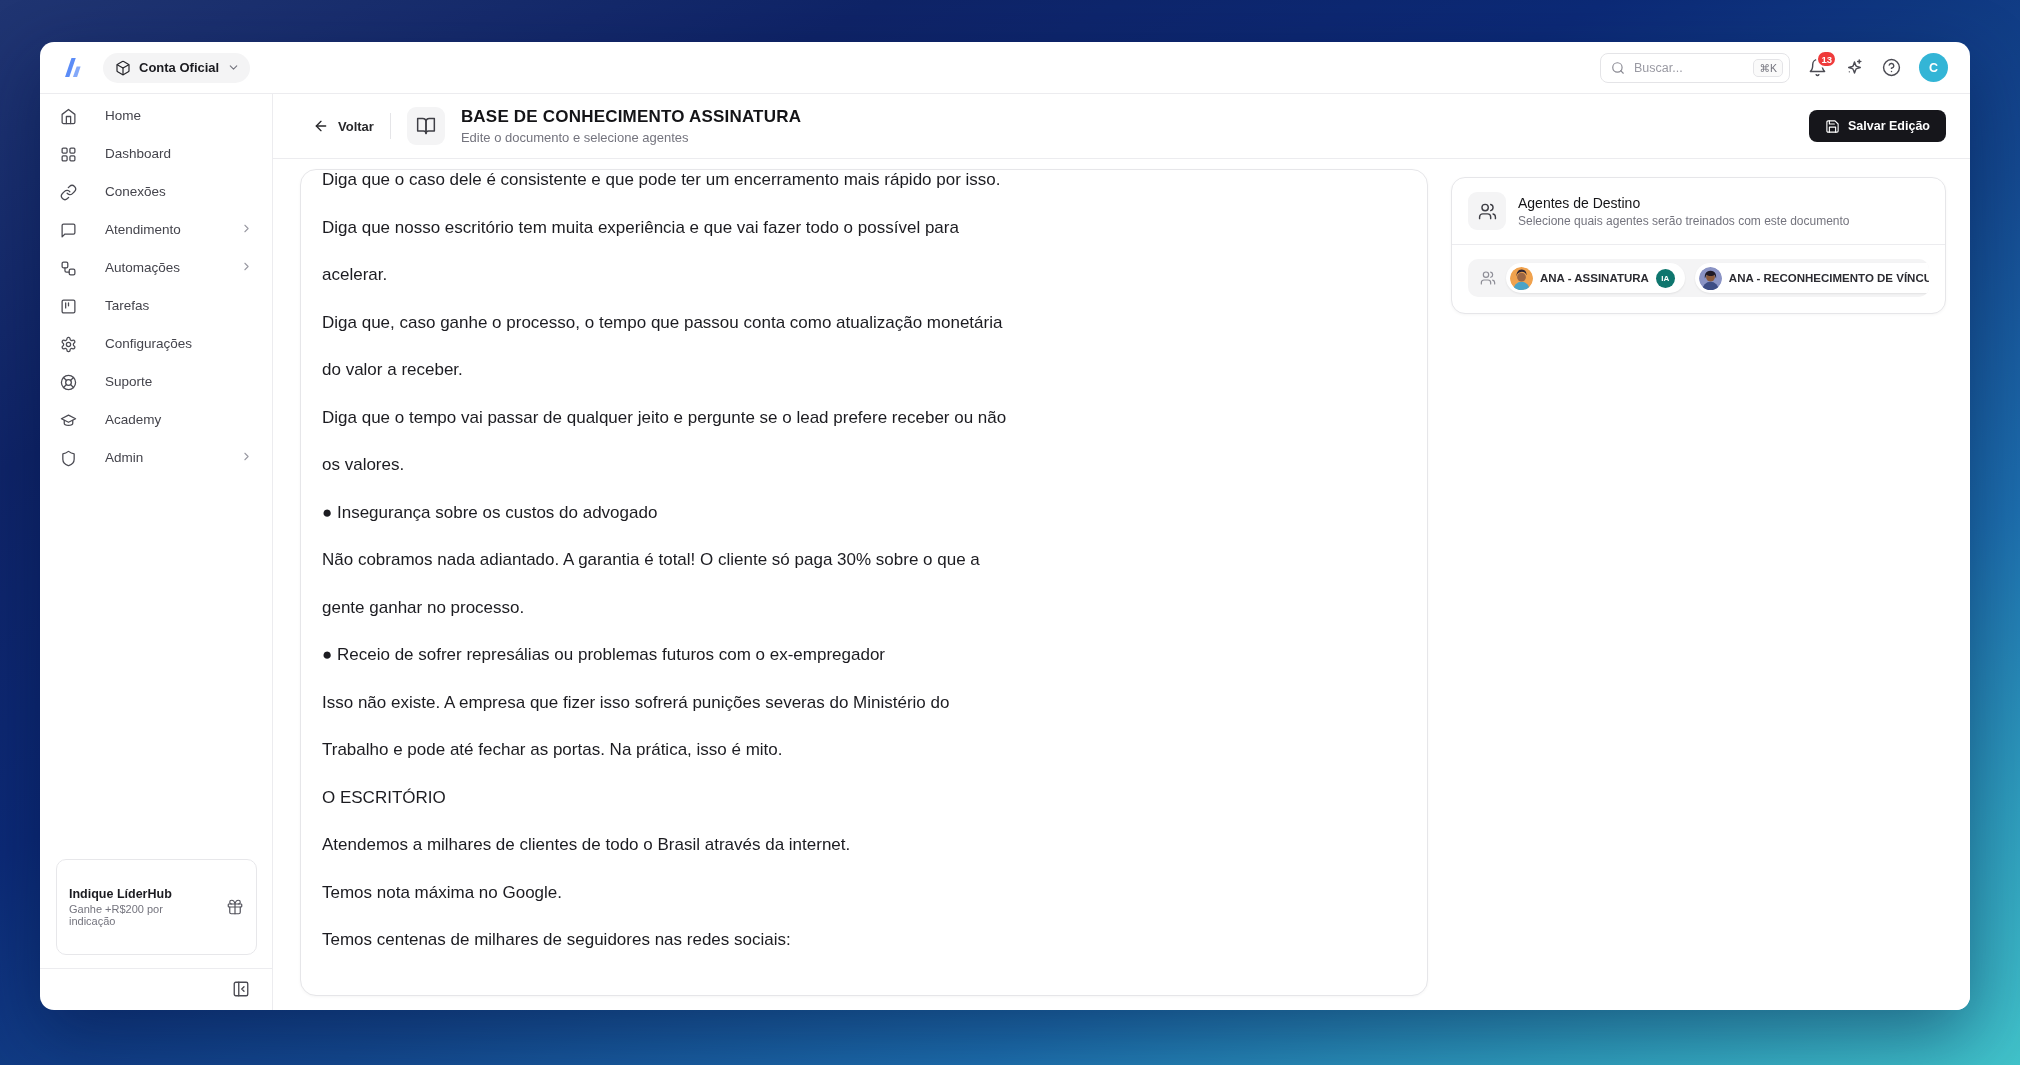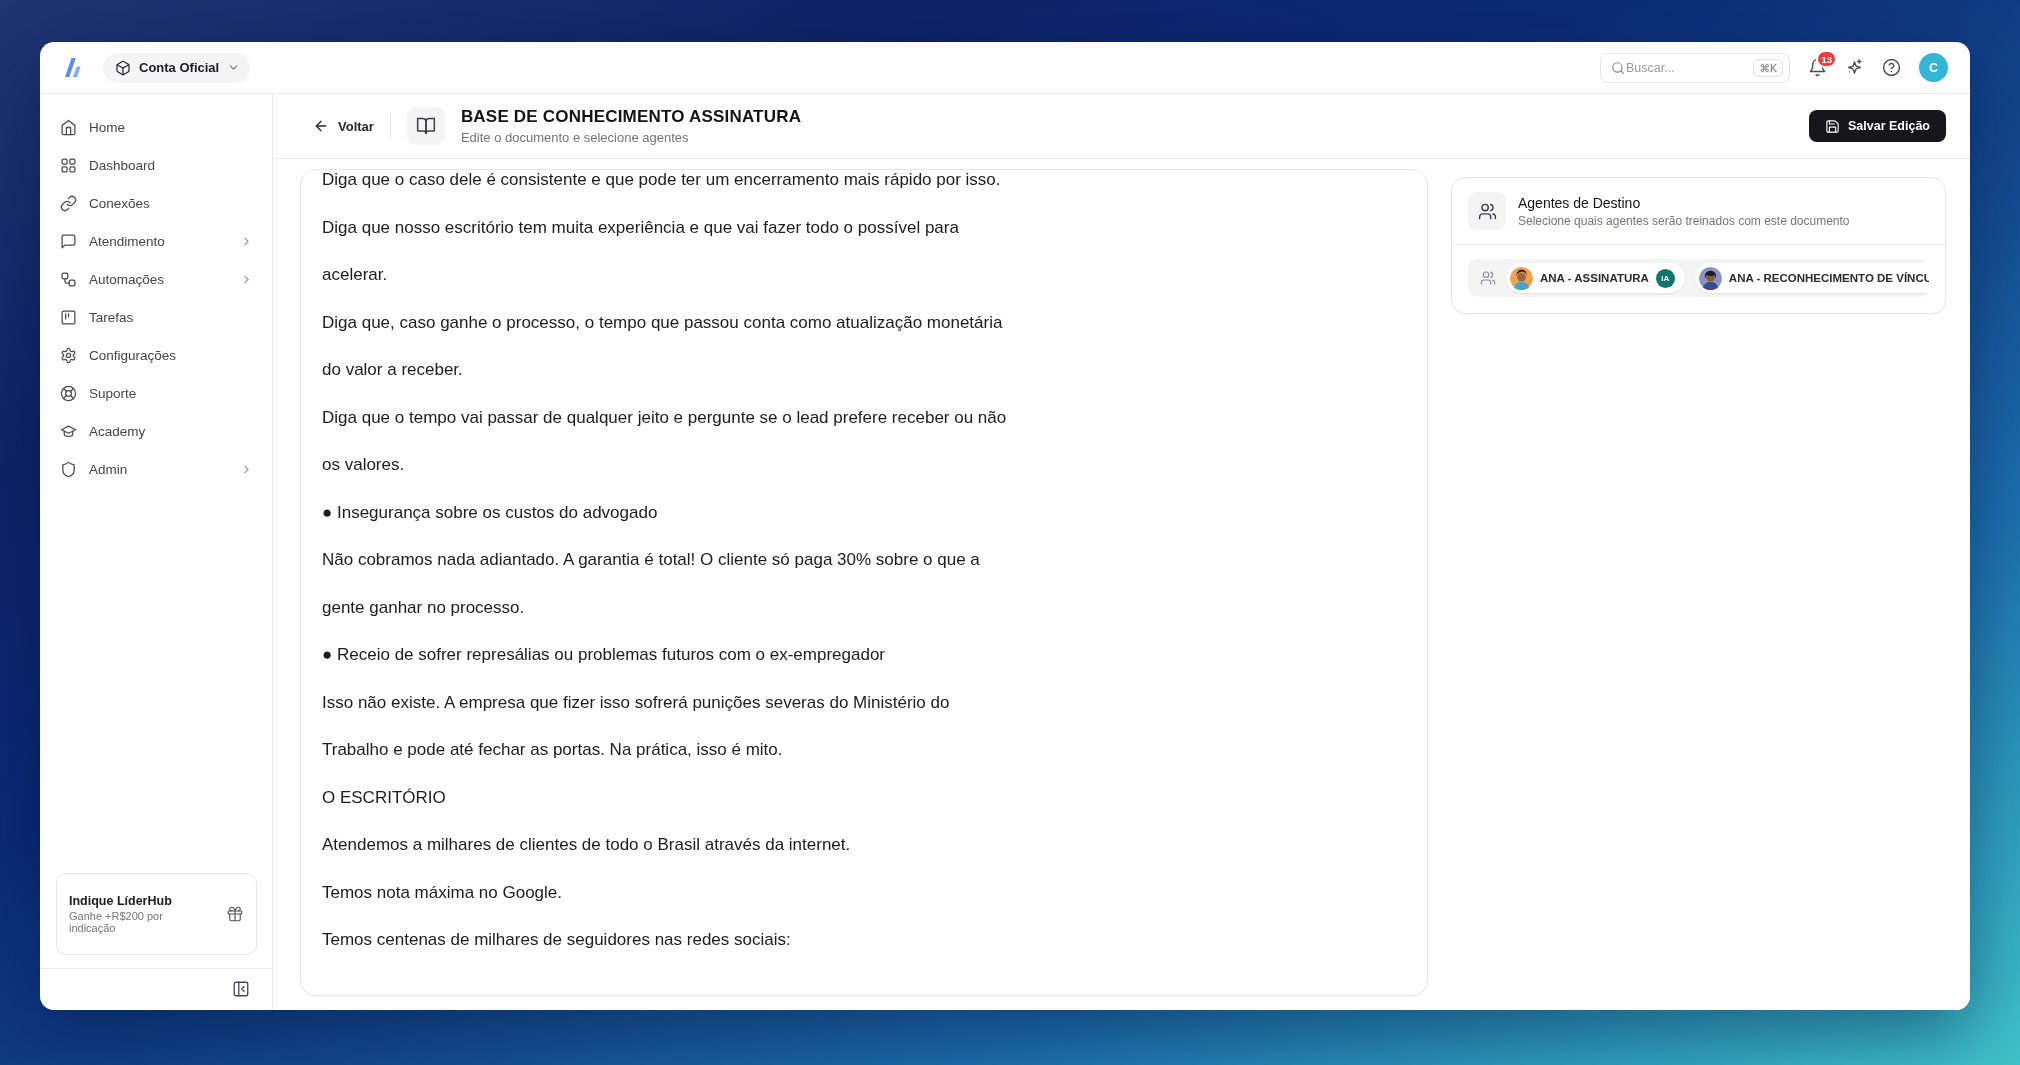--- a/index.html
+++ b/index.html
@@ -16,35 +16,35 @@
     display:flex; flex-direction:column;
   }
   
   .topbar { height:52px; flex:none; border-bottom:1px solid #ececef; display:flex; align-items:center; padding:0 22px 0 20px; }
   .logo { color:#5b8cf7; }
   .account-pill { margin-left:16px; background:#f4f4f5; border-radius:16px; height:30px; display:flex; align-items:center; gap:8px; padding:0 10px 0 12px; cursor:pointer; }
   .account-pill .cube { color:#26262b; }
   .account-label { font-size:13px; font-weight:700; color:#1b1b20; }
   .account-pill .chev { color:#74747e; }
   .topbar-right { margin-left:auto; display:flex; align-items:center; gap:18px; }
-  .search-box { width:190px; height:30px; border:1px solid #e4e4e7; border-radius:8px; display:flex; align-items:center; gap:1px; padding:0 6px 0 10px; color:#8a8a93; background:#fff; }
+  .search-box { width:190px; height:30px; border:1px solid #e4e4e7; border-radius:8px; display:flex; align-items:center; gap:9px; padding:0 6px 0 10px; color:#8a8a93; background:#fff; }
   .search-box input { border:none; outline:none; flex:1; min-width:0; font-size:12.5px; font-family:inherit; color:#3f3f46; background:transparent; }
   .search-box input::placeholder { color:#9a9aa3; }
   .kbd { border:1px solid #e4e4e7; background:#fafafa; border-radius:5px; font-size:10.5px; padding:2px 5px; color:#74747e; }
   .icon-btn { color:#4b4b53; position:relative; cursor:pointer; }
   .noti-badge { position:absolute; top:-8px; right:-10px; background:#ef3b3b; color:#fff; border-radius:9px; min-width:18px; height:18px; font-size:9.5px; font-weight:700; display:flex; align-items:center; justify-content:center; padding:0 3px; border:2px solid #fff; }
   .avatar { width:29px; height:29px; border-radius:50%; background:#33b5d6; color:#fff; font-size:12.5px; font-weight:700; display:flex; align-items:center; justify-content:center; cursor:pointer; }
   
   .body-row { flex:1; display:flex; min-height:0; }
   .sidebar { width:233px; flex:none; border-right:1px solid #ececef; display:flex; flex-direction:column; padding:14px 15px 10px 16px; }
-  .nav-item { height:38px; display:flex; align-items:center; gap:12px; color:#44444c; font-size:13.5px; border-radius:8px; padding:0 4px; cursor:pointer; }
+  .nav-item { height:38px; display:flex; align-items:flex-start; gap:28px; color:#44444c; font-size:13.5px; border-radius:8px; padding:0 4px; cursor:pointer; }
   .nav-item .nicon { color:#4b4b53; flex:none; }
   .nav-chevron { margin-left:auto; color:#9a9aa3; }
   .sidebar-footer { margin-top:auto; }
-  .referral-card { border:1px solid #e7e7ea; background:#fff; border-radius:10px; padding:20px 12px; display:flex; align-items:center; gap:16px; cursor:pointer; }
+  .referral-card { border:1px solid #e7e7ea; background:#fff; border-radius:10px; padding:27px 12px; display:flex; align-items:center; gap:16px; cursor:pointer; }
   .referral-title { font-size:12.5px; font-weight:700; color:#1b1b20; }
   .referral-sub { font-size:11px; color:#74747e; margin-top:2px; }
   .referral-card .gift { margin-left:auto; color:#52525b; }
   .sidebar-sep { border-top:1px solid #ececef; margin:13px -15px 0 -16px; }
   .collapse-row { display:flex; justify-content:flex-end; padding:11px 7px 2px 0; color:#3f3f46; }
   
   .main { flex:1; display:flex; flex-direction:column; min-width:0; }
   .main-header { height:65px; flex:none; border-bottom:1px solid #ececef; display:flex; align-items:center; gap:16px; padding:0 24px 0 40px; }
   .back-btn { display:flex; align-items:center; gap:9px; font-size:13px; font-weight:700; color:#27272a; cursor:pointer; }
   .vdiv { width:1px; height:26px; background:#e5e5e8; }

